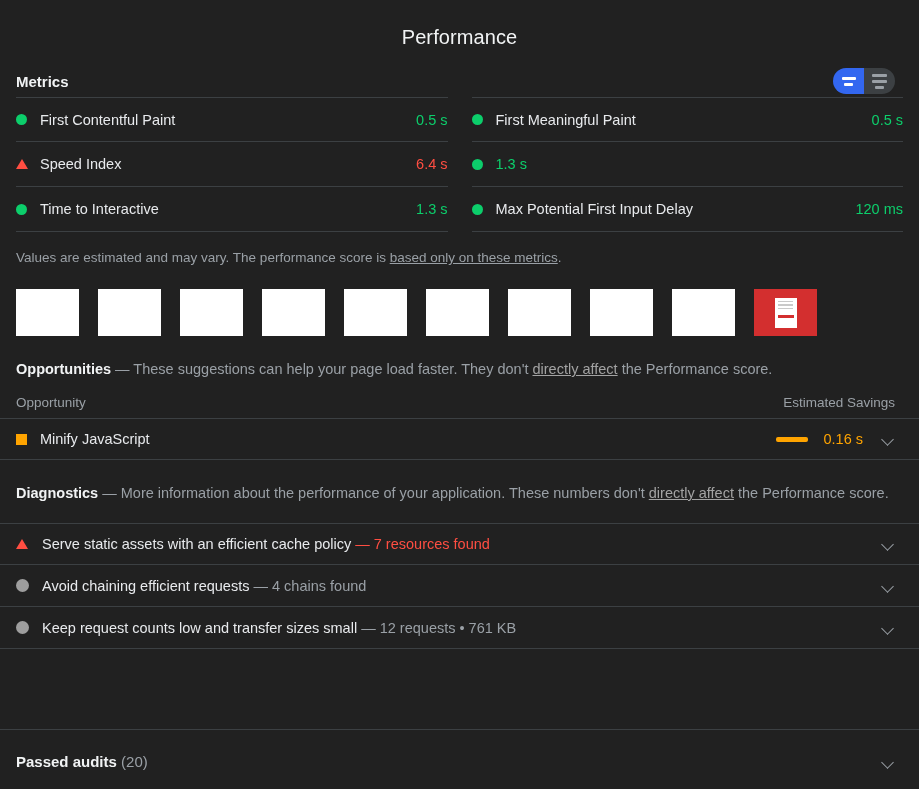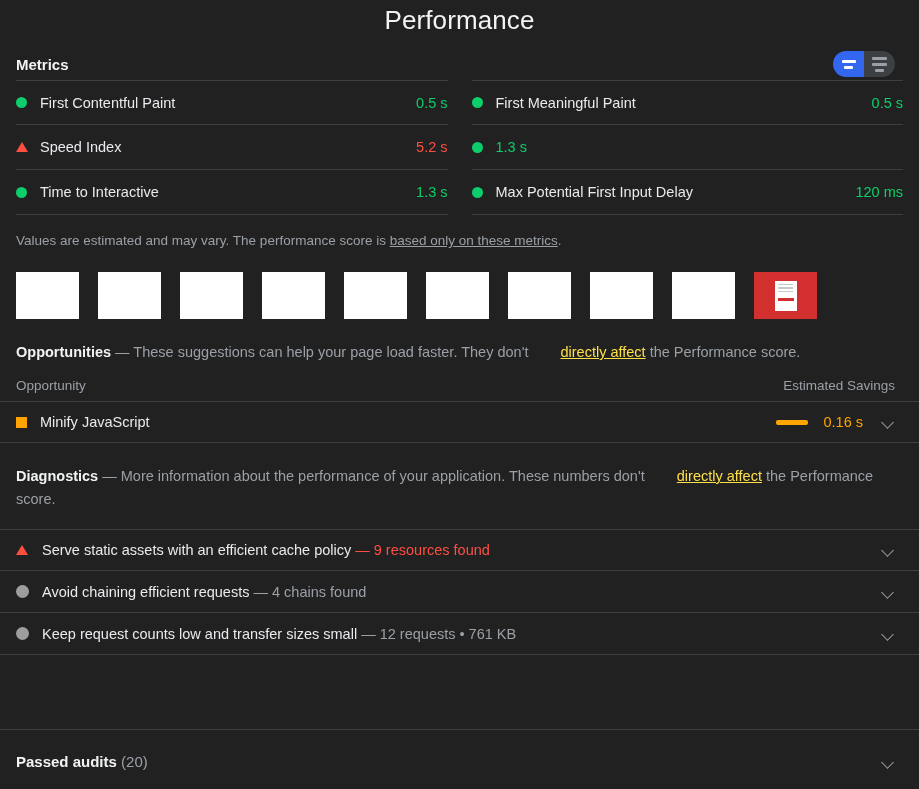--- a/index.html
+++ b/index.html
@@ -8,24 +8,24 @@
     background: #202124;
     font-family: "Liberation Sans", sans-serif;
     color: #e8eaed;
     overflow: hidden;
   }
   .page { width: 919px; height: 789px; position: relative; background: #212121; }
 
   
   .title {
     text-align: center;
-    font-size: 26px;
+    font-size: 20px;
     font-weight: 400;
     color: #f1f3f4;
-    padding-top: 4px;
+    padding-top: 21px;
     line-height: 32px;
     letter-spacing: .1px;
   }
 
   
   .metrics-header {
     display: flex;
     align-items: center;
     justify-content: space-between;
     padding: 16px 24px 0 16px;
@@ -122,21 +122,21 @@
   .mini-bar { width: 16px; height: 3px; background: #d32f2f; margin-top: 4px; }
 
   
   .section-intro {
     padding: 22px 16px 0 16px;
     font-size: 14.5px;
     color: #9aa0a6;
     line-height: 23px;
   }
   .section-intro b { color: #f1f3f4; font-weight: bold; }
-  .section-intro a { color: #fde047; text-decoration: underline; margin-left: 28px; }
+  .section-intro a { color: #a3a3a3; text-decoration: underline; }
 
   
   .opp-head {
     display: flex;
     justify-content: space-between;
     padding: 14px 24px 8px 16px;
     font-size: 13.5px;
     color: #9aa0a6;
     border-bottom: 1px solid #3c4043;
   }
@@ -237,21 +237,21 @@
           </span>
         <span class="m-name">First Contentful Paint</span>
         <span class="m-val v-green">0.5 s</span>
       </div>
 
       <div class="metric-row">
         <span class="m-icon">
             <span class="tri-red"></span>
           </span>
         <span class="m-name">Speed Index</span>
-        <span class="m-val v-red">5.2 s</span>
+        <span class="m-val v-red">6.4 s</span>
       </div>
 
       <div class="metric-row">
         <span class="m-icon">
             <span class="dot-green"></span>
           </span>
         <span class="m-name">Time to Interactive</span>
         <span class="m-val v-green">1.3 s</span>
       </div>
 
@@ -330,21 +330,21 @@
   </div>
 
   <div class="diag-list">
 
     <div class="diag-row">
       <span class="d-icon">
           <span class="tri-red"></span>
         </span>
       <span class="d-text">
         <span>Serve static assets with an efficient cache policy</span>
-        <span class="d-sub red">— 9 resources found</span>
+        <span class="d-sub red">— 7 resources found</span>
       </span>
       <span class="chev"></span>
     </div>
 
     <div class="diag-row">
       <span class="d-icon">
           <span class="dot-gray"></span>
         </span>
       <span class="d-text">
         <span>Avoid chaining efficient requests</span>

